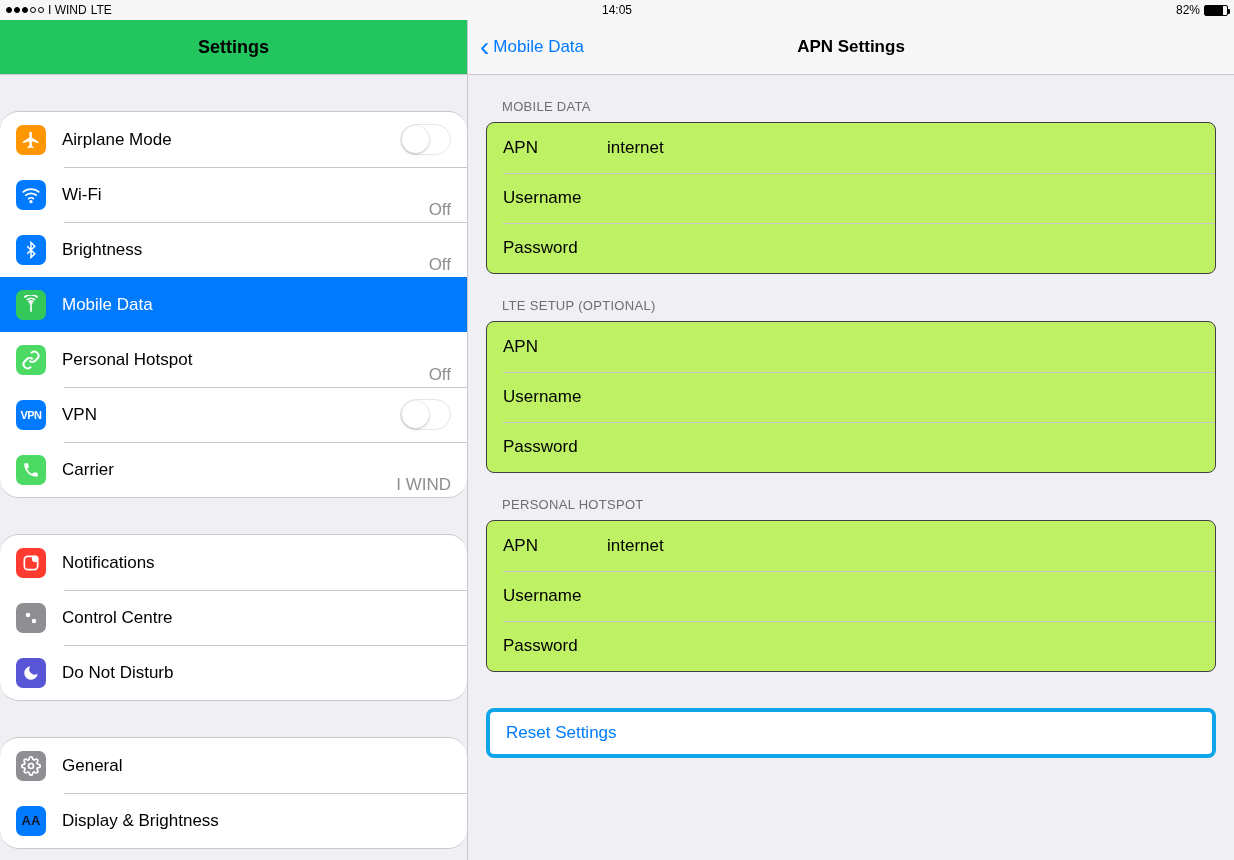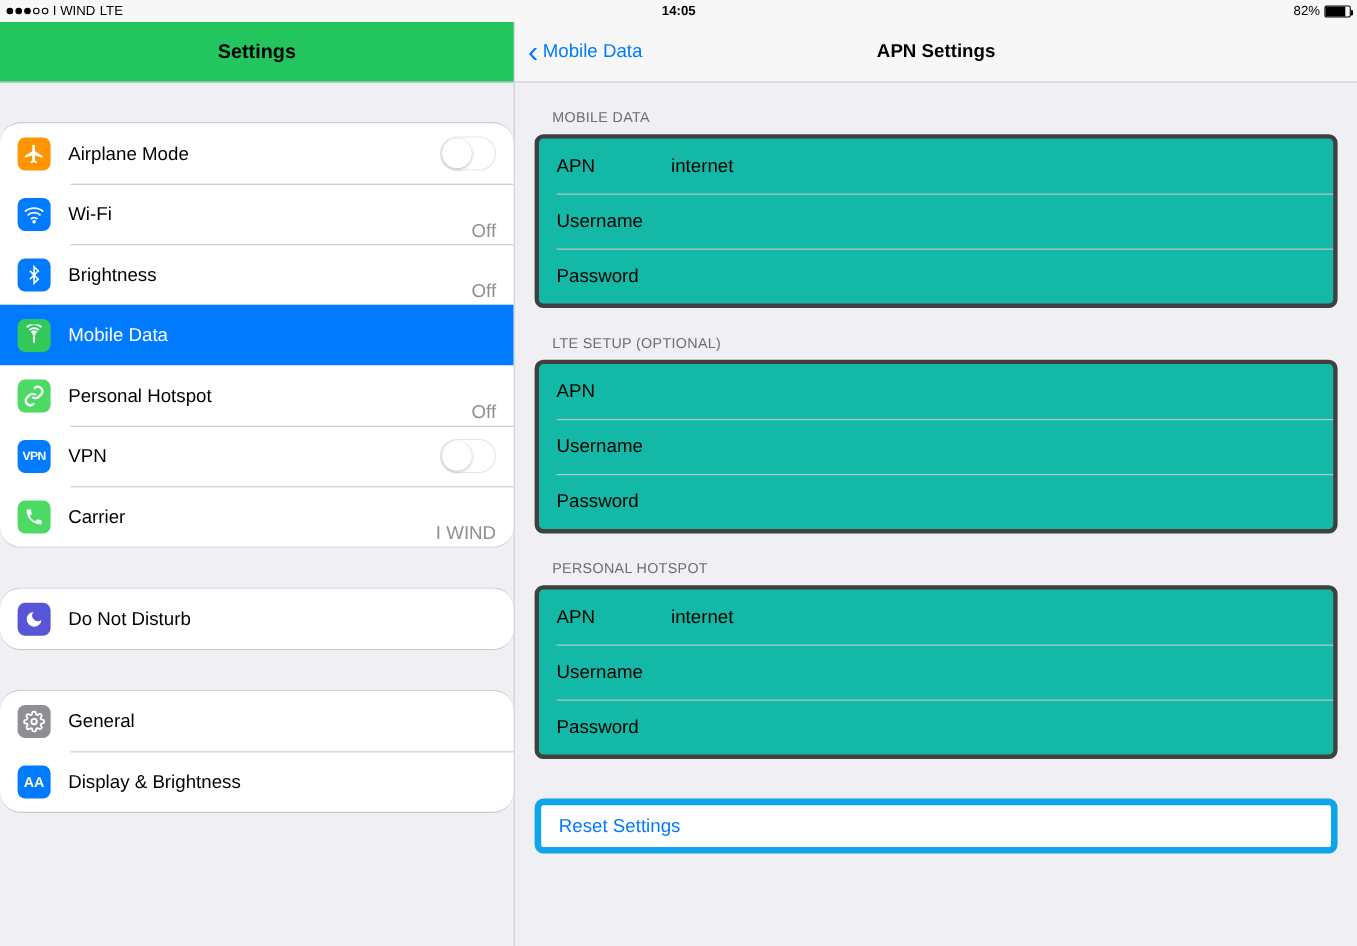--- a/index.html
+++ b/index.html
@@ -21,21 +21,21 @@
   position: relative;
 }
 .status-left { display: flex; align-items: center; gap: 4px; }
 .signal-dots { display: flex; gap: 2px; align-items: center; }
 .dot { width: 6px; height: 6px; border-radius: 50%; border: 1px solid #000; }
 .dot.filled { background: #000; }
 .status-center {
   position: absolute;
   left: 50%;
   transform: translateX(-50%);
-  font-weight: 700;
+  font-weight: 400;
 }
 .status-right {
   margin-left: auto;
   display: flex;
   align-items: center;
   gap: 4px;
 }
 .battery {
   width: 24px; height: 11px;
   border: 1px solid #000; border-radius: 2px;
@@ -143,22 +143,22 @@
 }
 .detail-body { flex: 1; overflow-y: auto; padding: 0 18px; }
 .section-header {
   font-size: 13px;
   color: #6d6d72;
   text-transform: uppercase;
   padding: 24px 16px 8px;
   letter-spacing: 0.3px;
 }
 .field-group {
-  background: #14b8a6;
-  border: 4px solid #404040;
+  background: #bef264;
+  border: 1px solid #404040;
   border-radius: 8px;
   overflow: hidden;
 }
 .field {
   display: flex;
   align-items: center;
   height: 50px;
   padding: 0 16px;
   font-size: 17px;
   position: relative;
@@ -175,21 +175,21 @@
   flex: 1;
   border: none;
   outline: none;
   font-size: 17px;
   font-family: inherit;
   background: transparent;
 }
 .reset-group { margin-top: 36px; }
 .reset-btn {
   background: #fff;
-  border: 6px solid #0ea5e9;
+  border: 4px solid #0ea5e9;
   border-radius: 8px;
   height: 50px;
   display: flex;
   align-items: center;
   padding: 0 16px;
   color: #007aff;
   font-size: 17px;
   cursor: pointer;
   margin-top: 32px;
 }
@@ -305,20 +305,39 @@
                 <path d="M6.6 10.8a15 15 0 0 0 6.6 6.6l2.2-2.2a1 1 0 0 1 1-.24 11.4 11.4 0 0 0 3.6.58 1 1 0 0 1 1 1V20a1 1 0 0 1-1 1A17 17 0 0 1 3 4a1 1 0 0 1 1-1h3.5a1 1 0 0 1 1 1 11.4 11.4 0 0 0 .58 3.6 1 1 0 0 1-.24 1z"></path>
               </svg>
             </div>
             <span class="cell-label">Carrier</span>
             <span class="cell-detail">I WIND</span>
           </div>
         </div>
         <div class="group-gap"></div>
         <div class="cell-group">
           <div class="cell">
+            <div class="icon-box ic-red">
+              <svg width="20" height="20" viewBox="0 0 24 24" fill="none" stroke="#fff" stroke-width="2">
+                <rect x="4" y="4" width="16" height="16" rx="4"></rect>
+                <circle cx="17" cy="7" r="3" fill="#fff"></circle>
+              </svg>
+            </div>
+            <span class="cell-label">Notifications</span>
+          </div>
+          <div class="cell">
+            <div class="icon-box ic-grey">
+              <svg width="18" height="18" viewBox="0 0 24 24" fill="#fff">
+                <rect x="3" y="3" width="18" height="18" rx="5" fill="none" stroke="#fff" stroke-width="0"></rect>
+                <circle cx="8" cy="8" r="3"></circle>
+                <circle cx="16" cy="16" r="3"></circle>
+              </svg>
+            </div>
+            <span class="cell-label">Control Centre</span>
+          </div>
+          <div class="cell">
             <div class="icon-box ic-indigo">
               <svg width="18" height="18" viewBox="0 0 24 24" fill="#fff">
                 <path d="M21 12.8A9 9 0 1 1 11.2 3a7 7 0 0 0 9.8 9.8z"></path>
               </svg>
             </div>
             <span class="cell-label">Do Not Disturb</span>
           </div>
         </div>
         <div class="group-gap"></div>
         <div class="cell-group">
@@ -326,21 +345,21 @@
             <div class="icon-box ic-grey">
               <svg width="20" height="20" viewBox="0 0 24 24" fill="none" stroke="#fff" stroke-width="2">
                 <circle cx="12" cy="12" r="3"></circle>
                 <path d="M19.4 15a1.65 1.65 0 0 0 .33 1.82l.06.06a2 2 0 1 1-2.83 2.83l-.06-.06a1.65 1.65 0 0 0-1.82-.33 1.65 1.65 0 0 0-1 1.51V21a2 2 0 0 1-4 0v-.09a1.65 1.65 0 0 0-1-1.51 1.65 1.65 0 0 0-1.82.33l-.06.06a2 2 0 1 1-2.83-2.83l.06-.06a1.65 1.65 0 0 0 .33-1.82 1.65 1.65 0 0 0-1.51-1H3a2 2 0 0 1 0-4h.09a1.65 1.65 0 0 0 1.51-1 1.65 1.65 0 0 0-.33-1.82l-.06-.06a2 2 0 1 1 2.83-2.83l.06.06a1.65 1.65 0 0 0 1.82.33h0a1.65 1.65 0 0 0 1-1.51V3a2 2 0 0 1 4 0v.09a1.65 1.65 0 0 0 1 1.51h0a1.65 1.65 0 0 0 1.82-.33l.06-.06a2 2 0 1 1 2.83 2.83l-.06.06a1.65 1.65 0 0 0-.33 1.82v0a1.65 1.65 0 0 0 1.51 1H21a2 2 0 0 1 0 4h-.09a1.65 1.65 0 0 0-1.51 1z"></path>
               </svg>
             </div>
             <span class="cell-label">General</span>
           </div>
           <div class="cell">
             <div class="icon-box ic-blue">
-              <span style="font-size:13px;font-weight:700;color:#fef9c3">AA</span>
+              <span style="font-size:13px;font-weight:700;color:#0f172a">AA</span>
             </div>
             <span class="cell-label">Display &amp; Brightness</span>
           </div>
         </div>
       </div>
   </div>
 
   <div class="detail">
     <div class="detail-header">
       <div class="back-btn">

